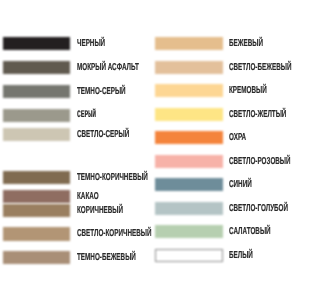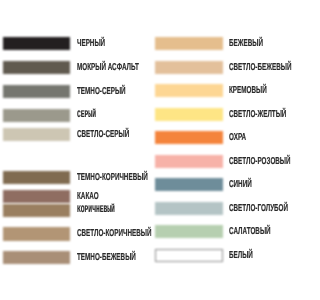--- a/index.html
+++ b/index.html
@@ -42,21 +42,21 @@
         <div class="lbl">СВЕТЛО-СЕРЫЙ</div>
       </div>
       <div class="row" style="top: 171px;">
         <div class="sw" style="background: rgb(128, 107, 80);"></div>
         <div class="lbl">ТЕМНО-КОРИЧНЕВЫЙ</div>
       </div>
       <div class="row" style="top: 190px; padding-left: 24px;">
         <div class="sw" style="background: rgb(143, 109, 97);"></div>
         <div class="lbl">КАКАО</div>
       </div>
-      <div class="row" style="top: 203.57px; font-family: Liberation Mono, monospace;">
+      <div class="row" style="top: 203.57px;">
         <div class="sw" style="background: rgb(154, 127, 96);"></div>
         <div class="lbl">КОРИЧНЕВЫЙ</div>
       </div>
       <div class="row" style="top: 227.33px;">
         <div class="sw" style="background: rgb(178, 149, 117);"></div>
         <div class="lbl">СВЕТЛО-КОРИЧНЕВЫЙ</div>
       </div>
       <div class="row" style="top: 251.09px;">
         <div class="sw" style="background: rgb(169, 143, 119);"></div>
         <div class="lbl">ТЕМНО-БЕЖЕВЫЙ</div>

